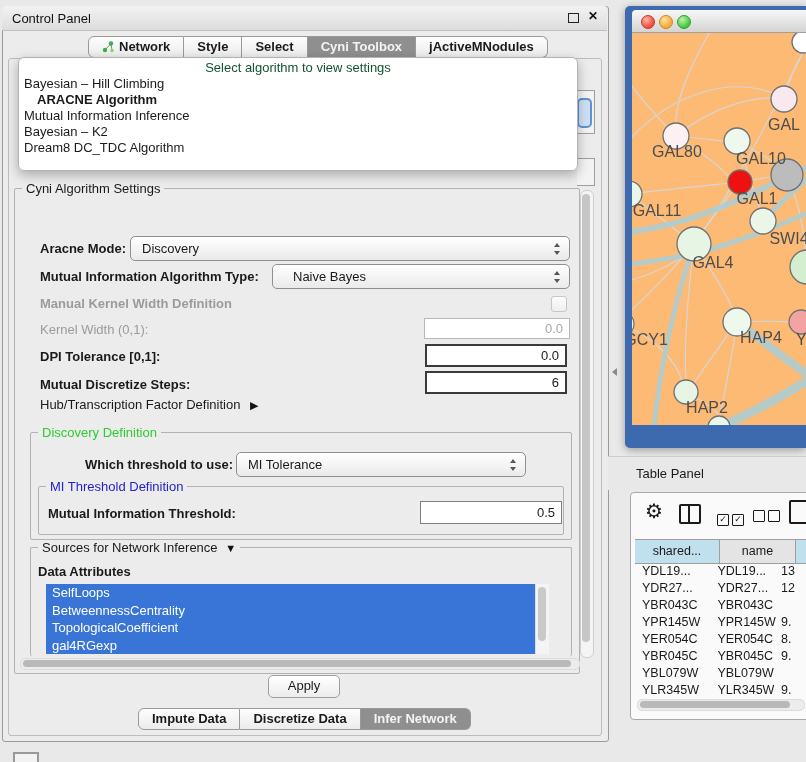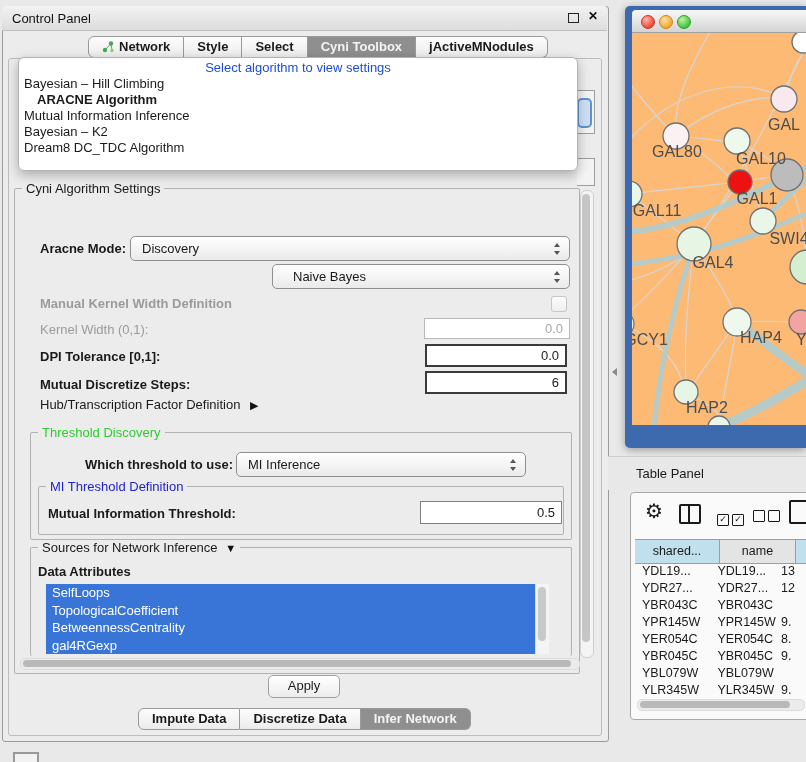--- a/index.html
+++ b/index.html
@@ -28,21 +28,21 @@
                border-radius:3px;background:#ececec;}
   
   .frag-box{background:#f3f3f3;border:1px solid #9e9e9e;border-left:none;}
   .frag1{left:577px;top:90px;width:17px;height:42px;}
   .frag2{left:577px;top:158px;width:17px;height:26px;}
   .frag-spin{left:0px;top:7px;width:11px;height:26px;border:2px solid #5b93d6;border-radius:5px;background:#cfe0f5;}
   
   .popup{left:18px;top:57px;width:560px;height:114px;background:rgba(255,255,255,0.97);
          border:1px solid #b3b3b3;border-radius:6px;box-shadow:0 4px 12px rgba(0,0,0,0.28);z-index:40;
          padding-top:2px;box-sizing:border-box;}
-  .dd-placeholder{text-align:center;color:#1d4ed8;font-size:13px;height:16px;line-height:15px;}
+  .dd-placeholder{text-align:center;color:#14532d;font-size:13px;height:16px;line-height:15px;}
   .dd-item{font-size:13px;height:16px;line-height:16px;padding-left:5px;white-space:nowrap;}
   .dd-item.bold{font-weight:bold;padding-left:18px;}
   
   .grp{border:1px solid #b2b2b2;border-radius:2px;}
   .gt{position:absolute;top:-8px;left:7px;background:#ececec;padding:0 4px;font-size:13px;white-space:nowrap;}
   .t-blue{color:#2323cc;}
   .t-green{color:#2ecc2e;}
   .lbl{font-size:13px;white-space:nowrap;}
   .b{font-weight:bold;}
   .dis{color:#9b9b9b;}
@@ -163,20 +163,21 @@
     <span class="gt">Cyni Algorithm Settings</span>
   </div>
 
 
   <div class="abs lbl b" style="left:40px;top:241px;">Aracne Mode:</div>
   <div class="abs combo" style="left:130px;top:236px;width:440px;height:25px;">
     <span>Discovery</span>
     <span class="spin"></span>
   </div>
 
+  <div class="abs lbl b" style="left:40px;top:269px;">Mutual Information Algorithm Type:</div>
   <div class="abs combo" style="left:272px;top:264px;width:298px;height:25px;padding-left:20px;">
     <span>Naive Bayes</span>
     <span class="spin"></span>
   </div>
 
   <div class="abs lbl b dis" style="left:40px;top:296px;">Manual Kernel Width Definition</div>
   <div class="abs checkbox" style="left:551px;top:296px;"></div>
 
   <div class="abs lbl dis" style="left:40px;top:322px;">Kernel Width (0,1):</div>
   <div class="abs field f-dis" style="left:424px;top:318px;width:146px;height:21px;">0.0</div>
@@ -186,47 +187,47 @@
 
   <div class="abs lbl b" style="left:40px;top:377px;">Mutual Discretize Steps:</div>
   <div class="abs field f-strong" style="left:425px;top:371px;width:142px;height:23px;">6</div>
 
   <div class="abs lbl" style="left:40px;top:397px;">
     <span>Hub/Transcription Factor Definition</span>
     <span class="tri" style="margin-left:6px;">▶</span>
   </div>
 
   <div class="abs grp" style="left:30px;top:432px;width:540px;height:106px;">
-    <span class="gt t-green">Threshold Discovery</span>
+    <span class="gt t-green">Discovery Definition</span>
   </div>
 
   <div class="abs lbl b" style="left:85px;top:457px;">Which threshold to use:</div>
   <div class="abs combo" style="left:236px;top:452px;width:290px;height:25px;">
-    <span>MI Inference</span>
+    <span>MI Tolerance</span>
     <span class="spin"></span>
   </div>
 
   <div class="abs grp" style="left:38px;top:486px;width:524px;height:47px;">
     <span class="gt t-blue">MI Threshold Definition</span>
   </div>
   <div class="abs lbl b" style="left:48px;top:506px;">Mutual Information Threshold:</div>
   <div class="abs field f-thin" style="left:420px;top:501px;width:142px;height:23px;">0.5</div>
 
   <div class="abs grp" style="left:30px;top:547px;width:540px;height:108px;border-bottom:none;">
     <span class="gt">
       <span>Sources for Network Inference</span>
       <span class="tri" style="margin-left:4px;">▼</span>
     </span>
   </div>
   <div class="abs lbl b" style="left:38px;top:564px;">Data Attributes</div>
 
   <div class="abs attr-list" style="left:46px;top:584px;width:502px;height:70px;">
       <div class="attr-item sel">SelfLoops</div>
+      <div class="attr-item sel">BetweennessCentrality</div>
       <div class="attr-item sel">TopologicalCoefficient</div>
-      <div class="attr-item sel">BetweennessCentrality</div>
       <div class="attr-item sel">gal4RGexp</div>
     </div>
   <div class="abs list-scroll" style="left:535px;top:584px;height:70px;">
     <div class="list-thumb"></div>
   </div>
 
   <div class="abs hscroll" style="left:20px;top:658px;width:558px;height:10px;">
     <div class="hthumb" style="width:548px;"></div>
   </div>
 

